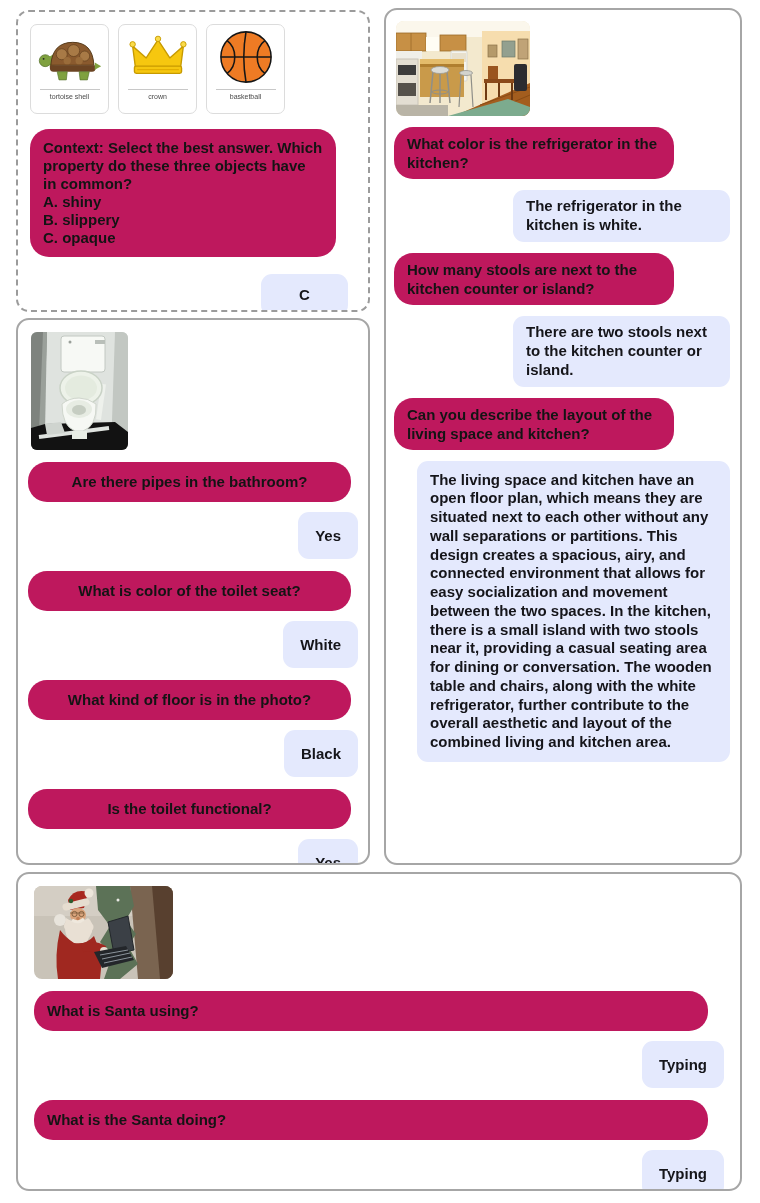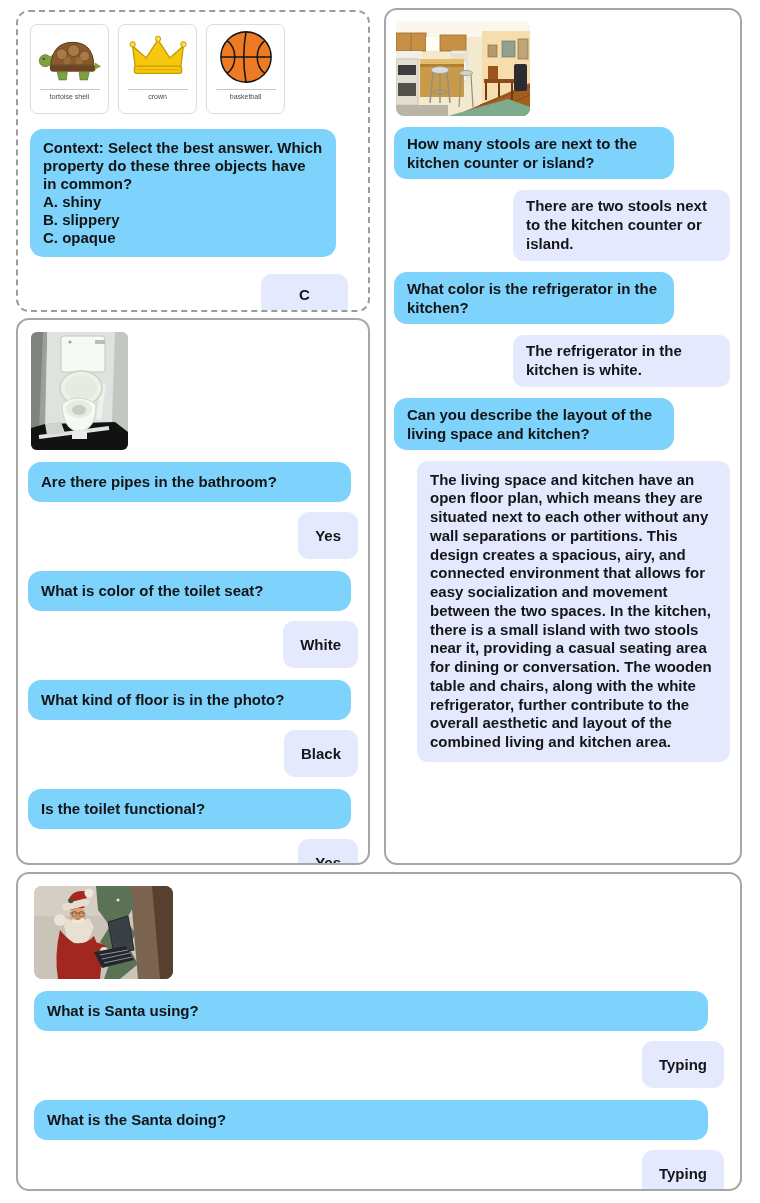--- a/index.html
+++ b/index.html
@@ -16,22 +16,22 @@
     position: absolute;
     background: #fff;
     border: 2.5px solid #a6a6a6;
     border-radius: 13px;
     padding: 10px;
     overflow: hidden;
   }
   .panel--dashed { border-style: dashed; border-color: #9b9b9b; }
 
   .q {
-    background: #7dd3fc;
-    border-radius: 13px;
+    background: #be185d;
+    border-radius: 19px;
     padding: 10px 13px;
     font-weight: 700;
     font-size: 15px;
     line-height: 1.3;
     color: #141414;
   }
   .a {
     background: #e4e9fd;
     border-radius: 11px;
     padding: 14px 17px;
@@ -59,21 +59,21 @@
   .card-label { font-size: 7px; color: #4a4a4a; padding: 3px 0 4px; font-weight: 400; }
   .context {
     margin: 15px 22px 0 2px;
     white-space: pre-line;
     line-height: 1.2;
   }
   .science-arow { margin: 17px 10px 0 0; }
   .chip { width: 87px; text-align: center; padding: 11px 0; }
 
   
-  .panel--toilet { left: 16px; top: 318px; width: 354px; height: 547px; }
+  .panel--toilet { left: 16px; top: 318px; width: 354px; height: 547px; text-align: center; }
   .panel--toilet .q { margin-right: 7px; }
   .photo { border-radius: 6px; overflow: hidden; display: block; }
   .photo--toilet { margin: 2px 0 0 3px; }
 
   
   .panel--kitchen { left: 384px; top: 8px; width: 358px; height: 857px; padding: 10px 8px; }
   .photo--kitchen { margin: 1px 0 0 2px; border-radius: 8px; }
   .panel--kitchen .pair { margin-top: 11px; gap: 11px; }
   .panel--kitchen .q { width: fit-content; max-width: 280px; padding: 7px 13px; line-height: 1.27; }
   .panel--kitchen .a { max-width: 217px; padding: 7px 13px; line-height: 1.26; }
@@ -228,29 +228,29 @@
       <rect x="24" y="43" width="44" height="33" fill="#c99a4a"></rect>
       <rect x="24" y="43" width="44" height="3" fill="#b07f2f"></rect>
       <path d="M37,51 L34,82 M51,51 L54,82 M44,53 V82" stroke="#8f8f89" stroke-width="1.5"></path>
       <ellipse cx="44" cy="71" rx="8" ry="2" fill="none" stroke="#8f8f89" stroke-width="1"></ellipse>
       <ellipse cx="44" cy="49" rx="9" ry="3.5" fill="#dcdcd6" stroke="#9a9a94" stroke-width="0.8"></ellipse>
       <path d="M65,54 L63,86 M75,54 L77,86" stroke="#8f8f89" stroke-width="1.2"></path>
       <ellipse cx="70" cy="52" rx="6.5" ry="2.5" fill="#d3d3cd" stroke="#95958f" stroke-width="0.8"></ellipse>
       <rect x="0" y="84" width="52" height="11" fill="#b9b4a6"></rect>
     </svg>
     <div class="pair">
+      <div class="q">What color is the refrigerator in the kitchen?</div>
+      <div class="arow">
+          <div class="a">The refrigerator in the kitchen is white.</div>
+        </div>
+    </div>
+    <div class="pair">
       <div class="q">How many stools are next to the kitchen counter or island?</div>
       <div class="arow">
           <div class="a">There are two stools next to the kitchen counter or island.</div>
-        </div>
-    </div>
-    <div class="pair">
-      <div class="q">What color is the refrigerator in the kitchen?</div>
-      <div class="arow">
-          <div class="a">The refrigerator in the kitchen is white.</div>
         </div>
     </div>
     <div class="pair">
       <div class="q">Can you describe the layout of the living space and kitchen?</div>
       <div class="arow">
           <div class="a a--wide">The living space and kitchen have an open floor plan, which means they are situated next to each other without any wall separations or partitions. This design creates a spacious, airy, and connected environment that allows for easy socialization and movement between the two spaces. In the kitchen, there is a small island with two stools near it, providing a casual seating area for dining or conversation. The wooden table and chairs, along with the white refrigerator, further contribute to the overall aesthetic and layout of the combined living and kitchen area.</div>
         </div>
     </div>
   </div>
 

